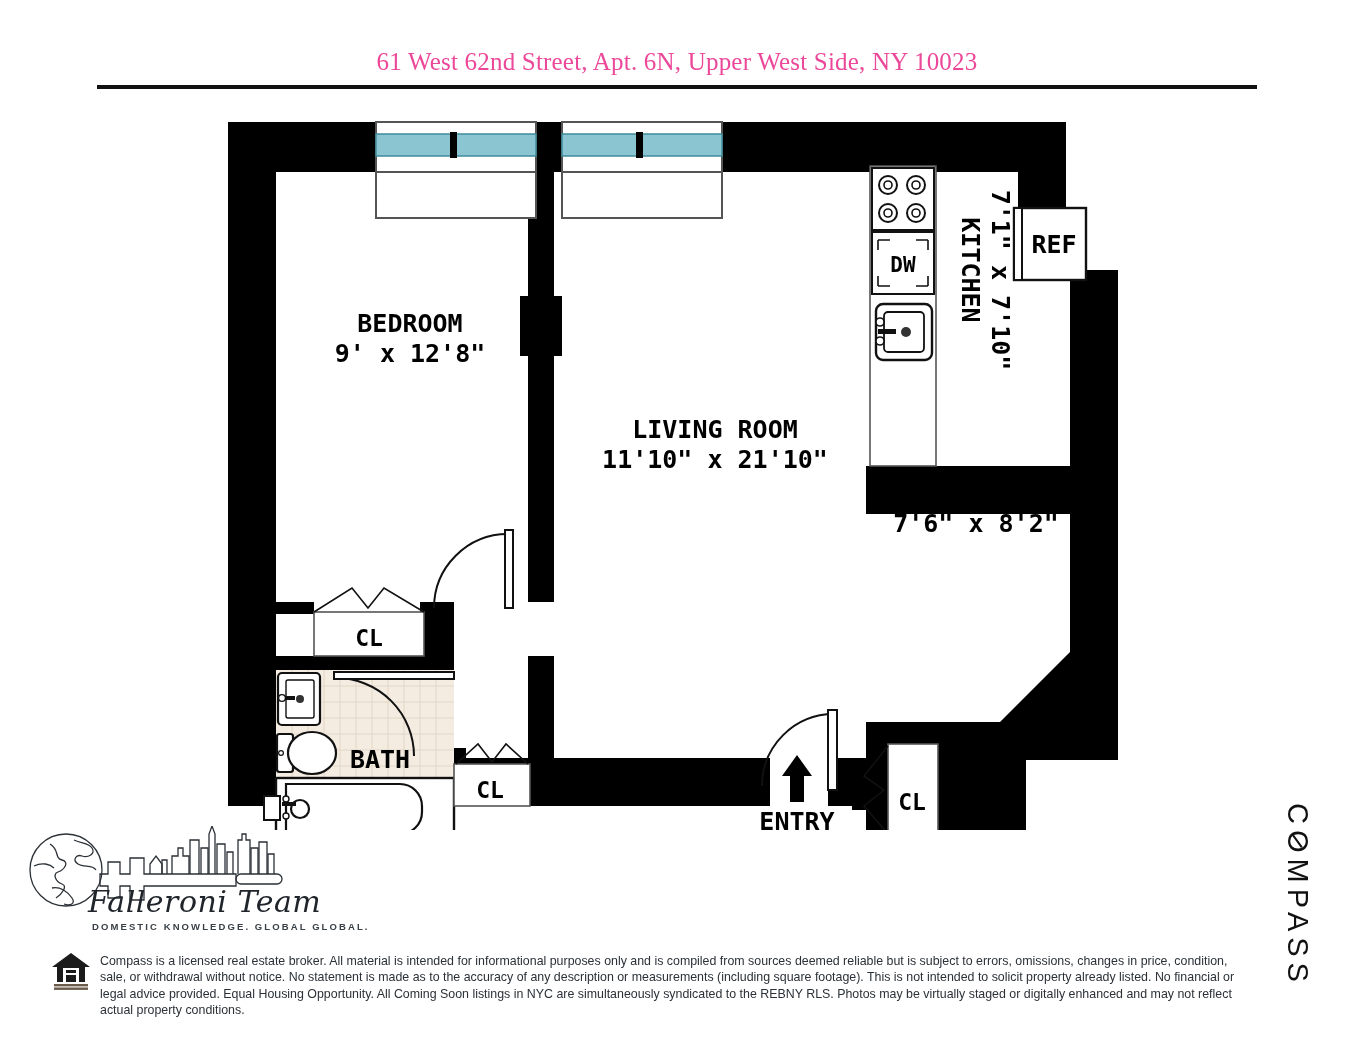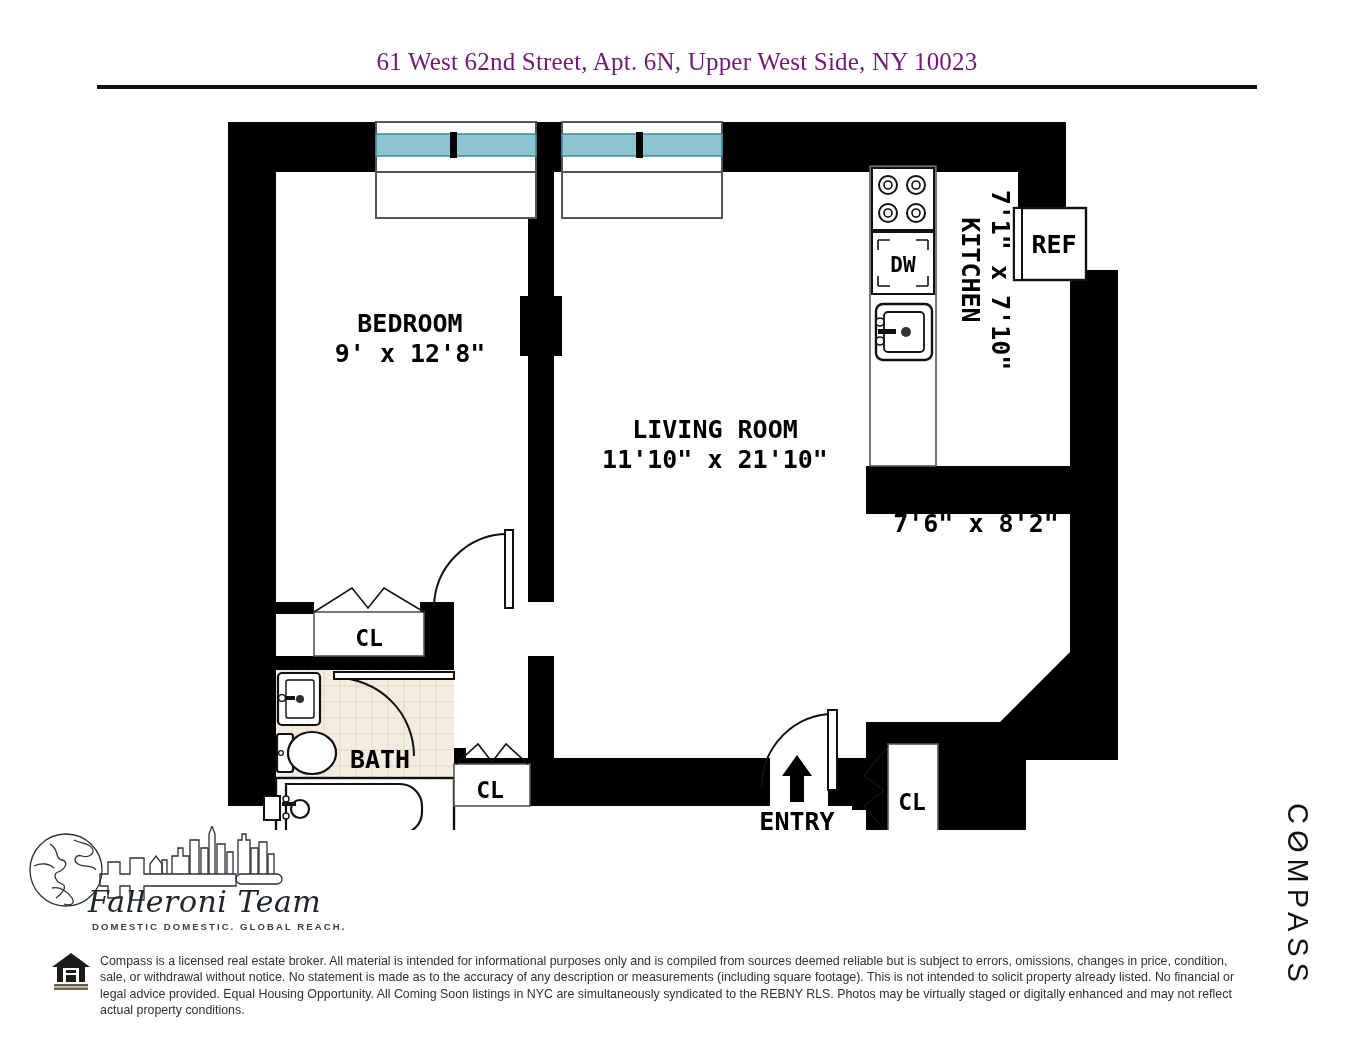--- a/index.html
+++ b/index.html
@@ -15,21 +15,21 @@
   }
 
   
   #header-title {
     position: absolute;
     left: 0; top: 48px;
     width: 1354px;
     text-align: center;
     font-family: "Liberation Serif", serif;
     font-size: 25px;
-    color: #701a75;
+    color: #ec4899;
     letter-spacing: .2px;
   }
   #header-rule {
     position: absolute;
     left: 97px; top: 85px;
     width: 1160px; height: 4px;
     background: #111;
   }
 
   
@@ -389,21 +389,21 @@
     <path d="M216,48 v-34 h4 v-6 h4 v6 h4 v34"></path>
     <path d="M229,48 v-26 h7 v26"></path>
     <path d="M237,48 v-32 h8 v32"></path>
     <path d="M246,48 v-20 h6 v20"></path>
     <path d="M128,48 v-10 l6,-8 l6,8 v10"></path>
     <path d="M140,48 v-14 h5 v14"></path>
   </g>
 </svg>
 </div>
 <div id="brand-name">Falleroni Team</div>
-<div id="brand-tagline">DOMESTIC DOMESTIC. GLOBAL REACH.</div>
+<div id="brand-tagline">DOMESTIC KNOWLEDGE. GLOBAL GLOBAL.</div>
 
 <div id="equal-housing-icon">
 <svg width="42" height="42" viewBox="0 0 42 42" xmlns="http://www.w3.org/2000/svg">
   <path d="M21,3 L40,17 L35,17 L35,32 L7,32 L7,17 L2,17 Z" fill="#1b1b1b"></path>
   <rect x="13" y="18" width="16" height="14" fill="#fff"></rect>
   <rect x="16" y="20" width="10" height="3" fill="#1b1b1b"></rect>
   <rect x="16" y="25" width="10" height="7" fill="#1b1b1b"></rect>
   <rect x="4" y="34" width="34" height="2.4" fill="#6b5b4a"></rect>
   <rect x="4" y="37.5" width="34" height="2.4" fill="#6b5b4a"></rect>
 </svg>

